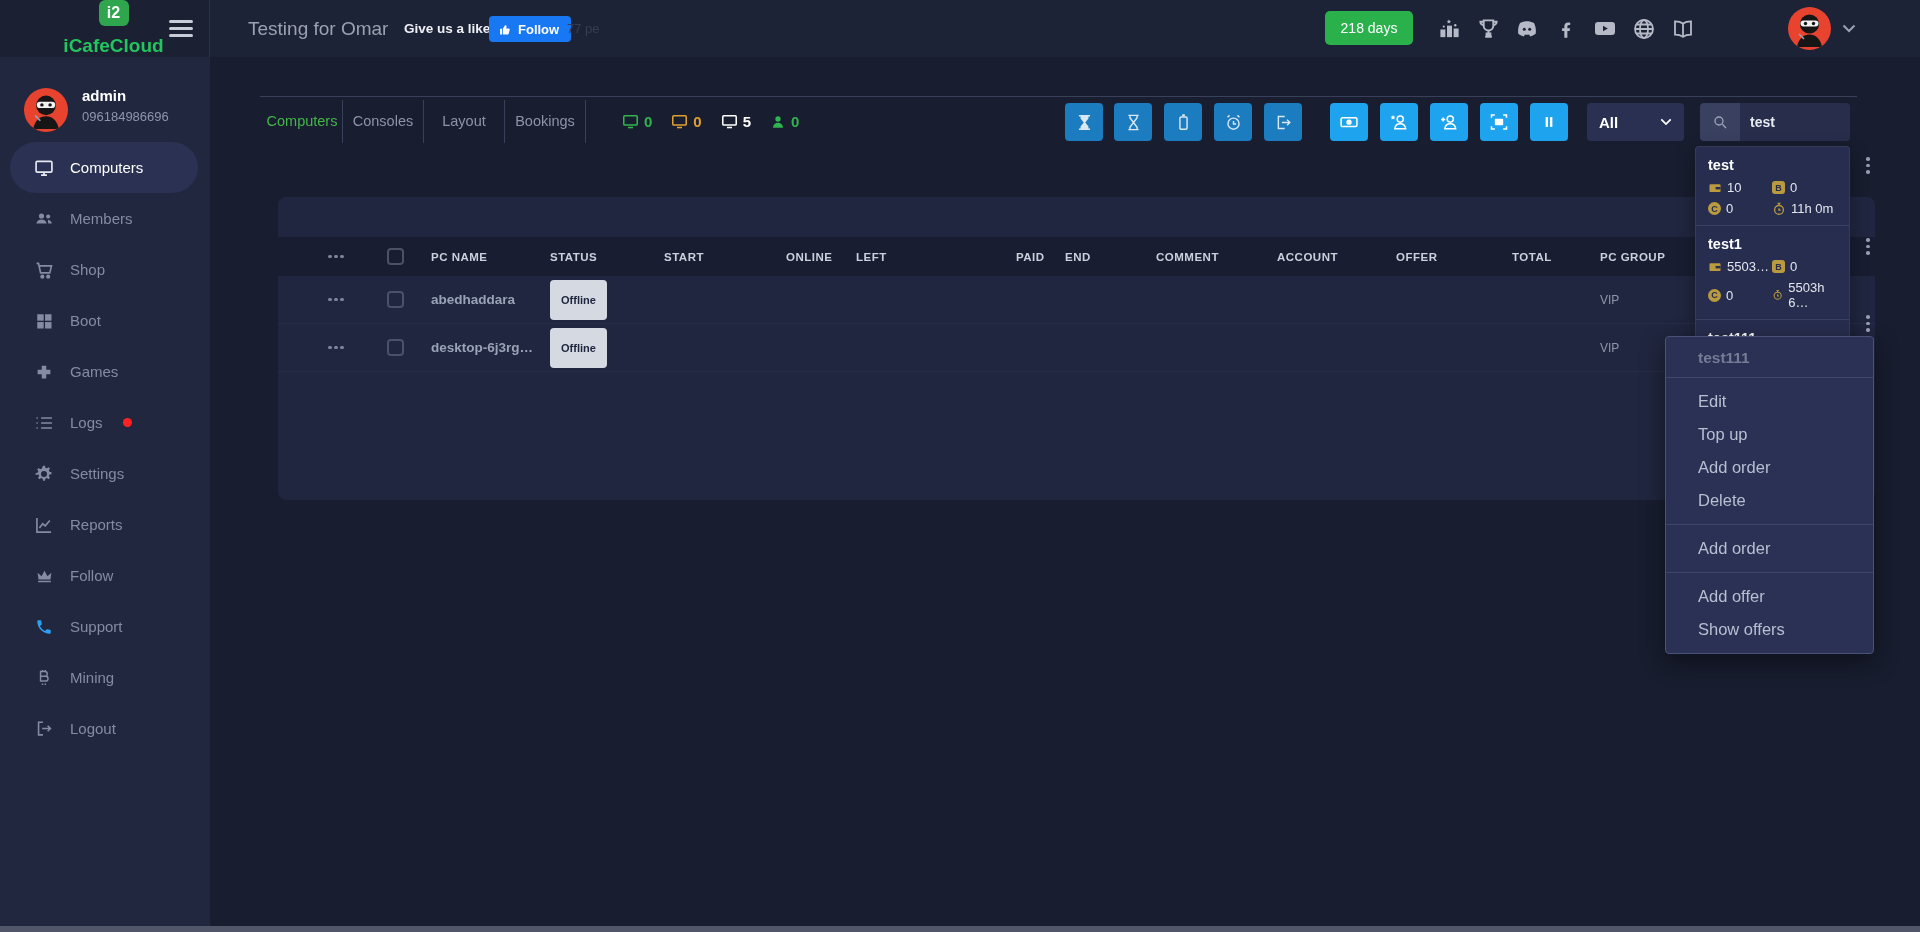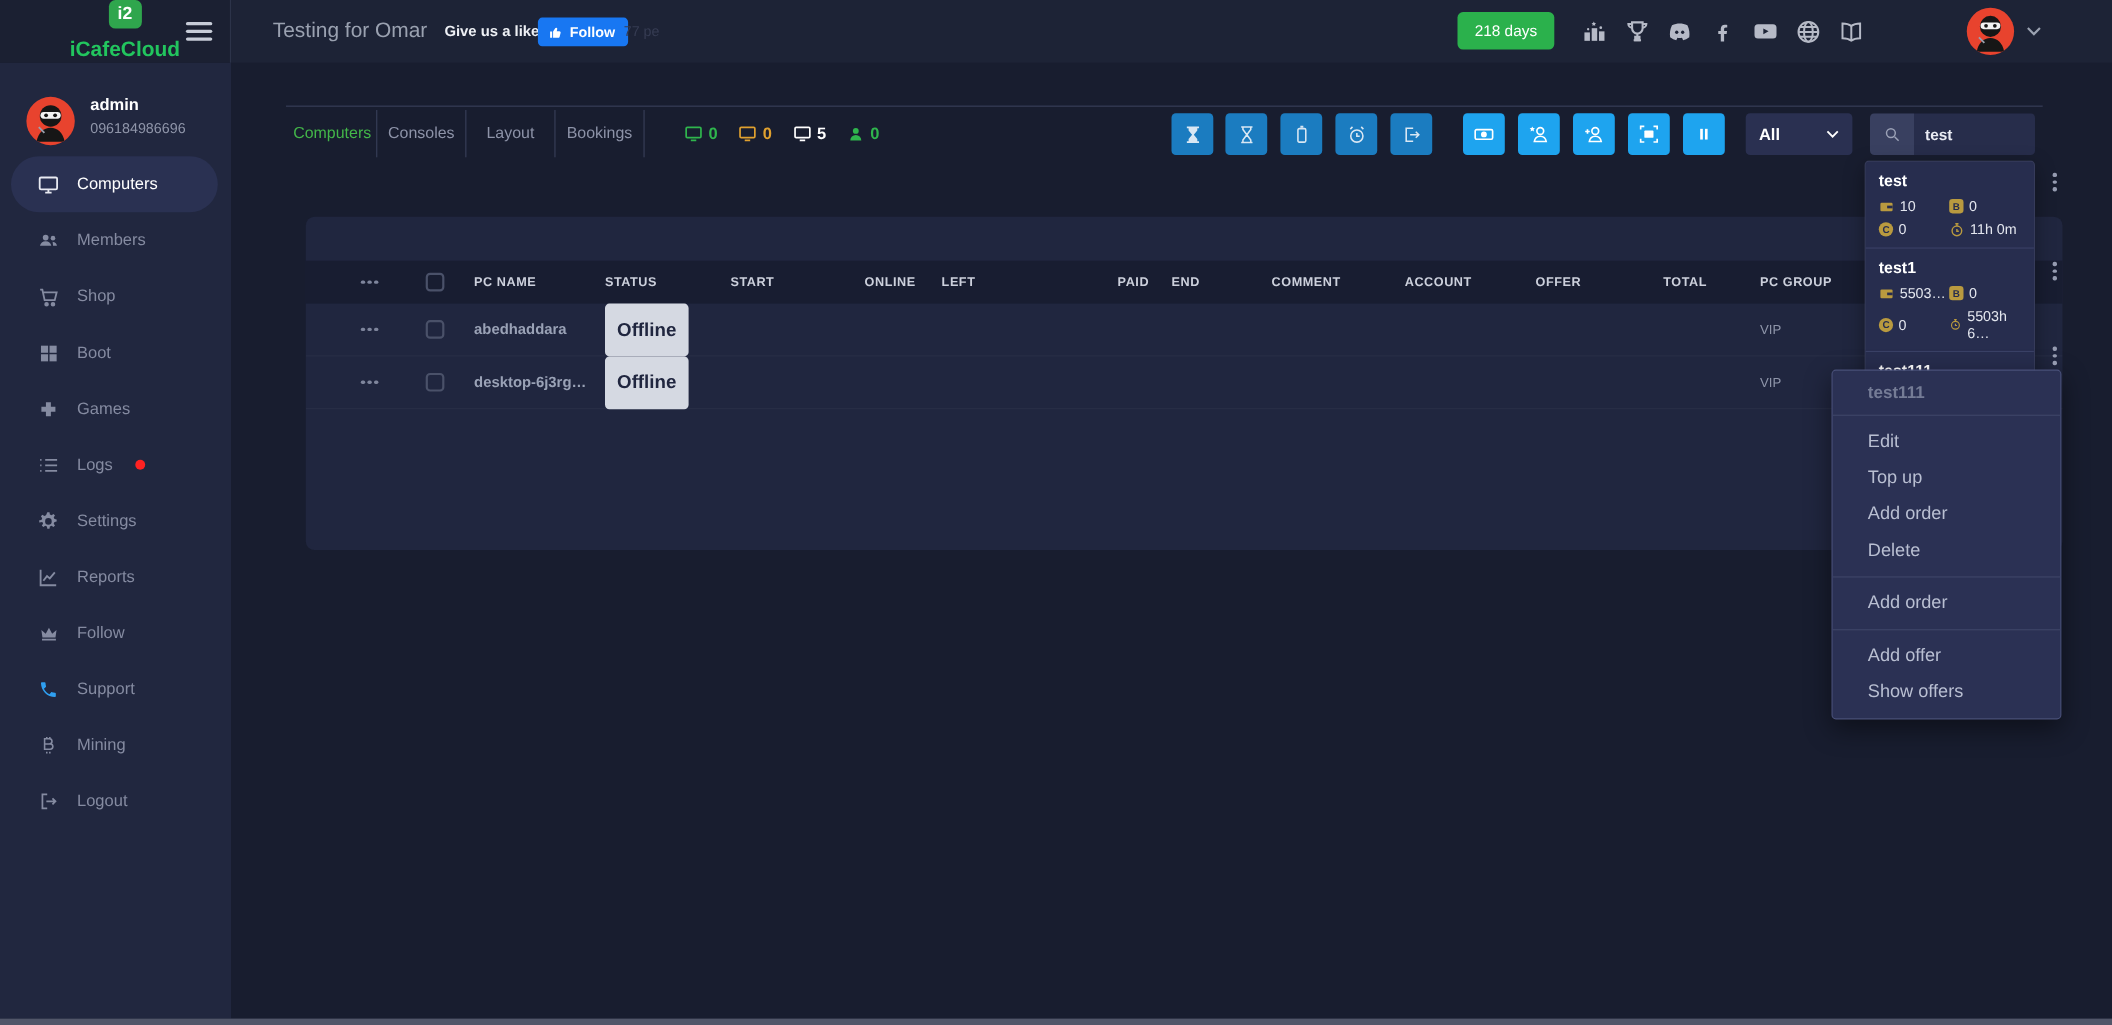--- a/index.html
+++ b/index.html
@@ -54,21 +54,21 @@
   .search-cell { width:40px; background:#394060; color:#9ba1b6; display:flex; align-items:center; justify-content:center; }
   .search-input { flex:1; min-width:0; background:#272d4b; border:none; outline:none; color:#e9ebf3; font-size:14px; font-weight:700; padding:0 10px; }
 
   
   .panel { position:absolute; left:278px; top:184px; width:1597px; height:303px; background:#20263f; border-radius:8px;margin-top:13px; }
   .thead { position:absolute; left:0; top:40px; width:100%; height:39px; background:#181d31; }
   .cell { position:absolute; top:0; height:100%; display:flex; align-items:center; }
   .hcell { color:#ccd0dc; font-size:11.5px; font-weight:700; letter-spacing:.5px; cursor:pointer; }
   .trow { position:absolute; left:0; width:100%; height:48px; border-bottom:1px solid rgba(255,255,255,.035); }
   .name-cell { color:#9aa2b6; font-size:13.5px; font-weight:600; cursor:pointer; }
-  .badge-off { background:#d5d9e2; color:#20263f; font-size:17px; font-weight:600; padding:14px 11px; border-radius:4px; }
+  .badge-off { background:#d5d9e2; color:#20263f; font-size:11px; font-weight:600; padding:14px 11px; border-radius:4px; }
   .group-cell { color:#8e95a9; font-size:12px; }
   .dots { display:flex; gap:2.5px; cursor:pointer; }
   .dots i { width:3.5px; height:3.5px; border-radius:50%; background:#7e859c; }
   .cb { width:17px; height:17px; border:2px solid #4a5169; border-radius:4px; cursor:pointer; }
 
   
   .results { position:absolute; left:1695px; top:146px; width:155px; background:#272d4e; border:1px solid rgba(255,255,255,.07); border-radius:4px; z-index:20; box-shadow:0 6px 18px rgba(0,0,0,.35); }
   .result { padding:10px 12px 9px; border-bottom:1px solid #3a4166; cursor:pointer; }
   .result:last-child { border-bottom:none; }
   .r-name { color:#fff; font-weight:700; font-size:14.5px; margin-bottom:7px; }

